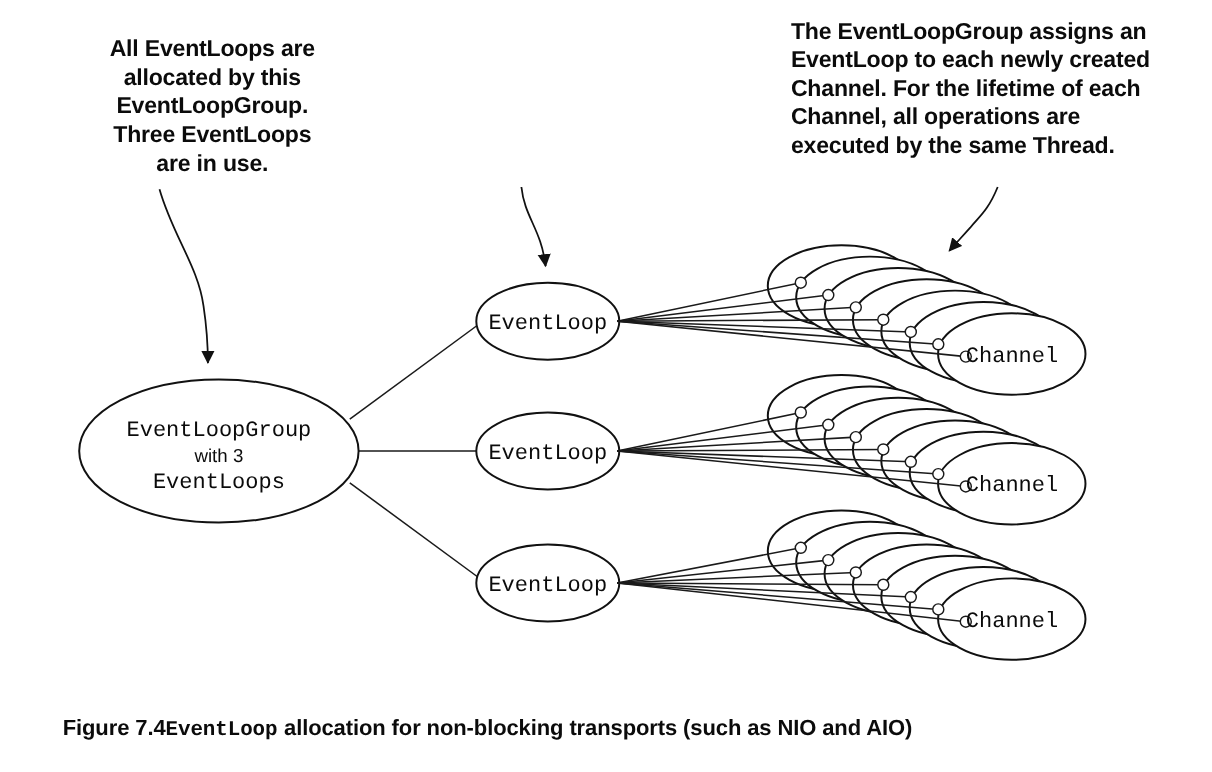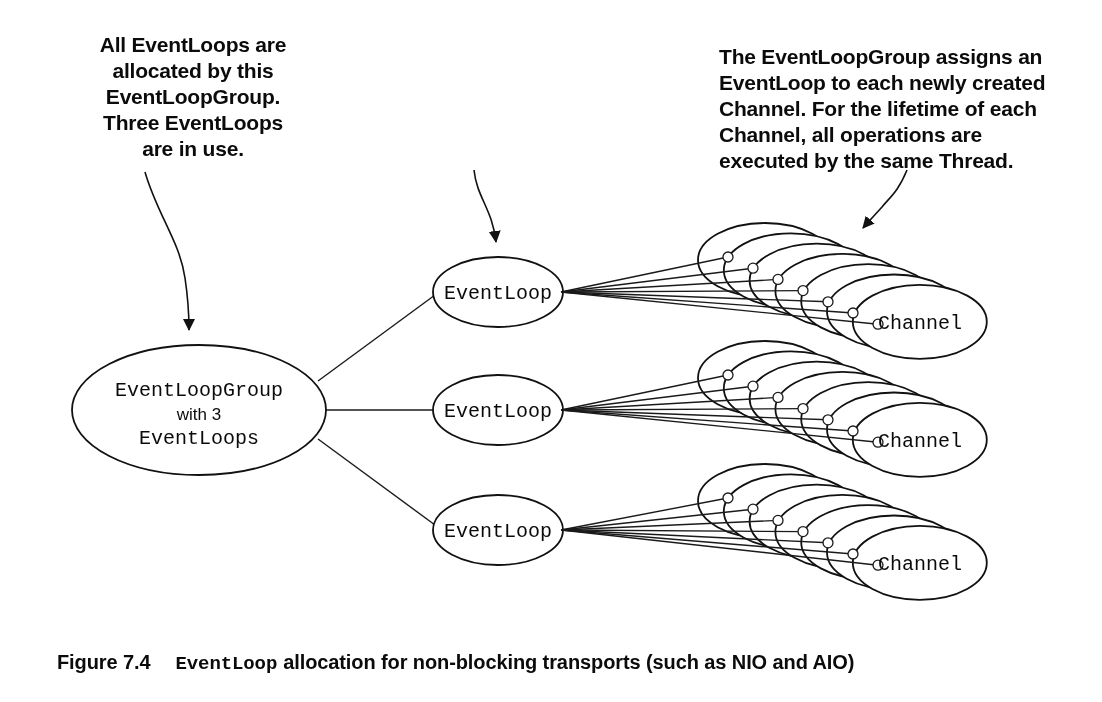--- a/index.html
+++ b/index.html
@@ -6,39 +6,39 @@
   .page{
     position:relative;width:1102px;height:702px;background:#ffffff;
     font-family:"Liberation Sans",sans-serif;color:#0b0b0b;overflow:hidden;
   }
   .note{
     position:absolute;white-space:pre-line;font-weight:bold;
     font-size:21px;line-height:26px;letter-spacing:-0.2px;color:#0b0b0b;
   }
   .note-left{left:58px;top:32px;width:270px;text-align:center;}
   .note-middle{left:341px;top:32px;width:310px;}
-  .note-right{left:719px;top:44px;width:360px;}
+  .note-right{left:719px;top:16px;width:360px;}
   svg.diagram{position:absolute;left:0;top:0;}
   .shape{fill:#ffffff;stroke:#111111;stroke-width:1.8;}
   .wire{fill:none;stroke:#1a1a1a;stroke-width:1.4;}
   .arrow{fill:none;stroke:#111111;stroke-width:1.6;}
   .dot{fill:#ffffff;stroke:#1a1a1a;stroke-width:1.3;}
   .mono-label{
     font-family:"Liberation Mono","DejaVu Sans Mono",monospace;
     font-size:20px;fill:#0b0b0b;text-anchor:middle;
   }
   .sans-label{
     font-family:"Liberation Sans",sans-serif;
     font-size:17px;fill:#0b0b0b;text-anchor:middle;
   }
   .caption{
     position:absolute;left:57px;top:651px;font-weight:bold;font-size:20px;
     letter-spacing:-0.1px;color:#0b0b0b;white-space:nowrap;
   }
-  .caption .fig{margin-right:25px;}
+  .caption .fig{}
   .caption .code{
     font-family:"Liberation Mono","DejaVu Sans Mono",monospace;
     font-size:19px;margin-right:6px;
   }
 </style>
 </head>
 <body>
 
 <div class="page">
 

